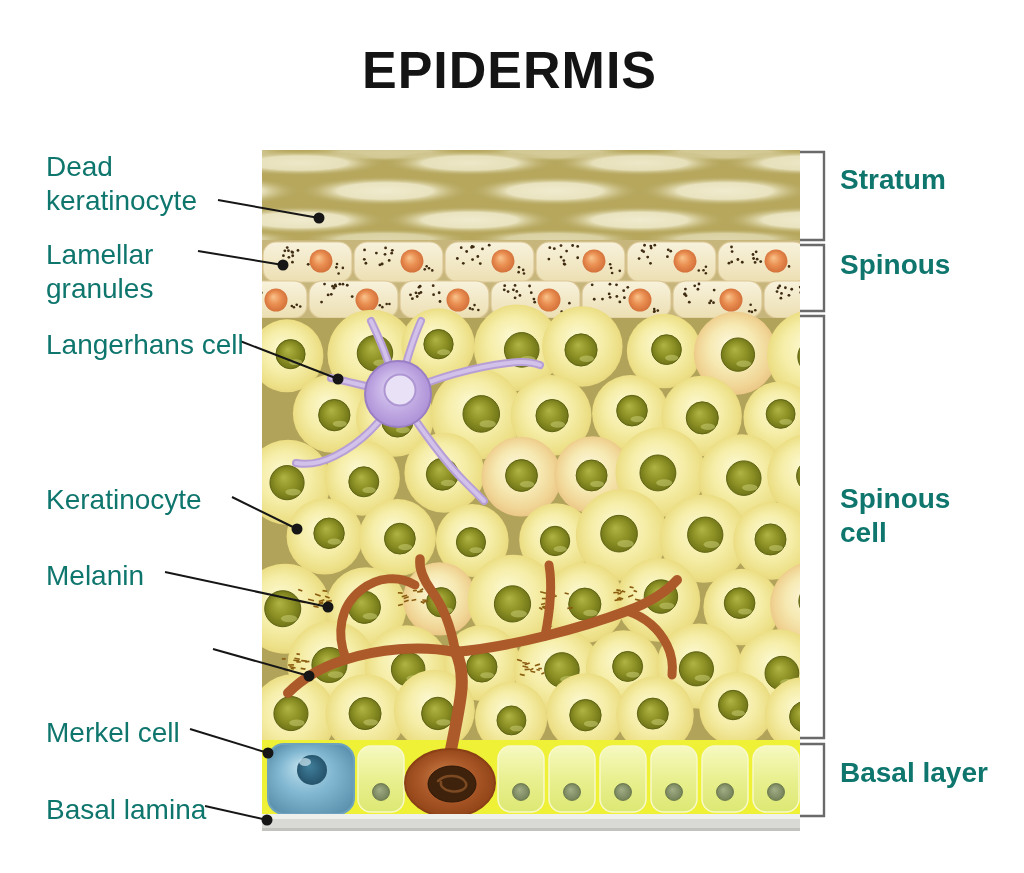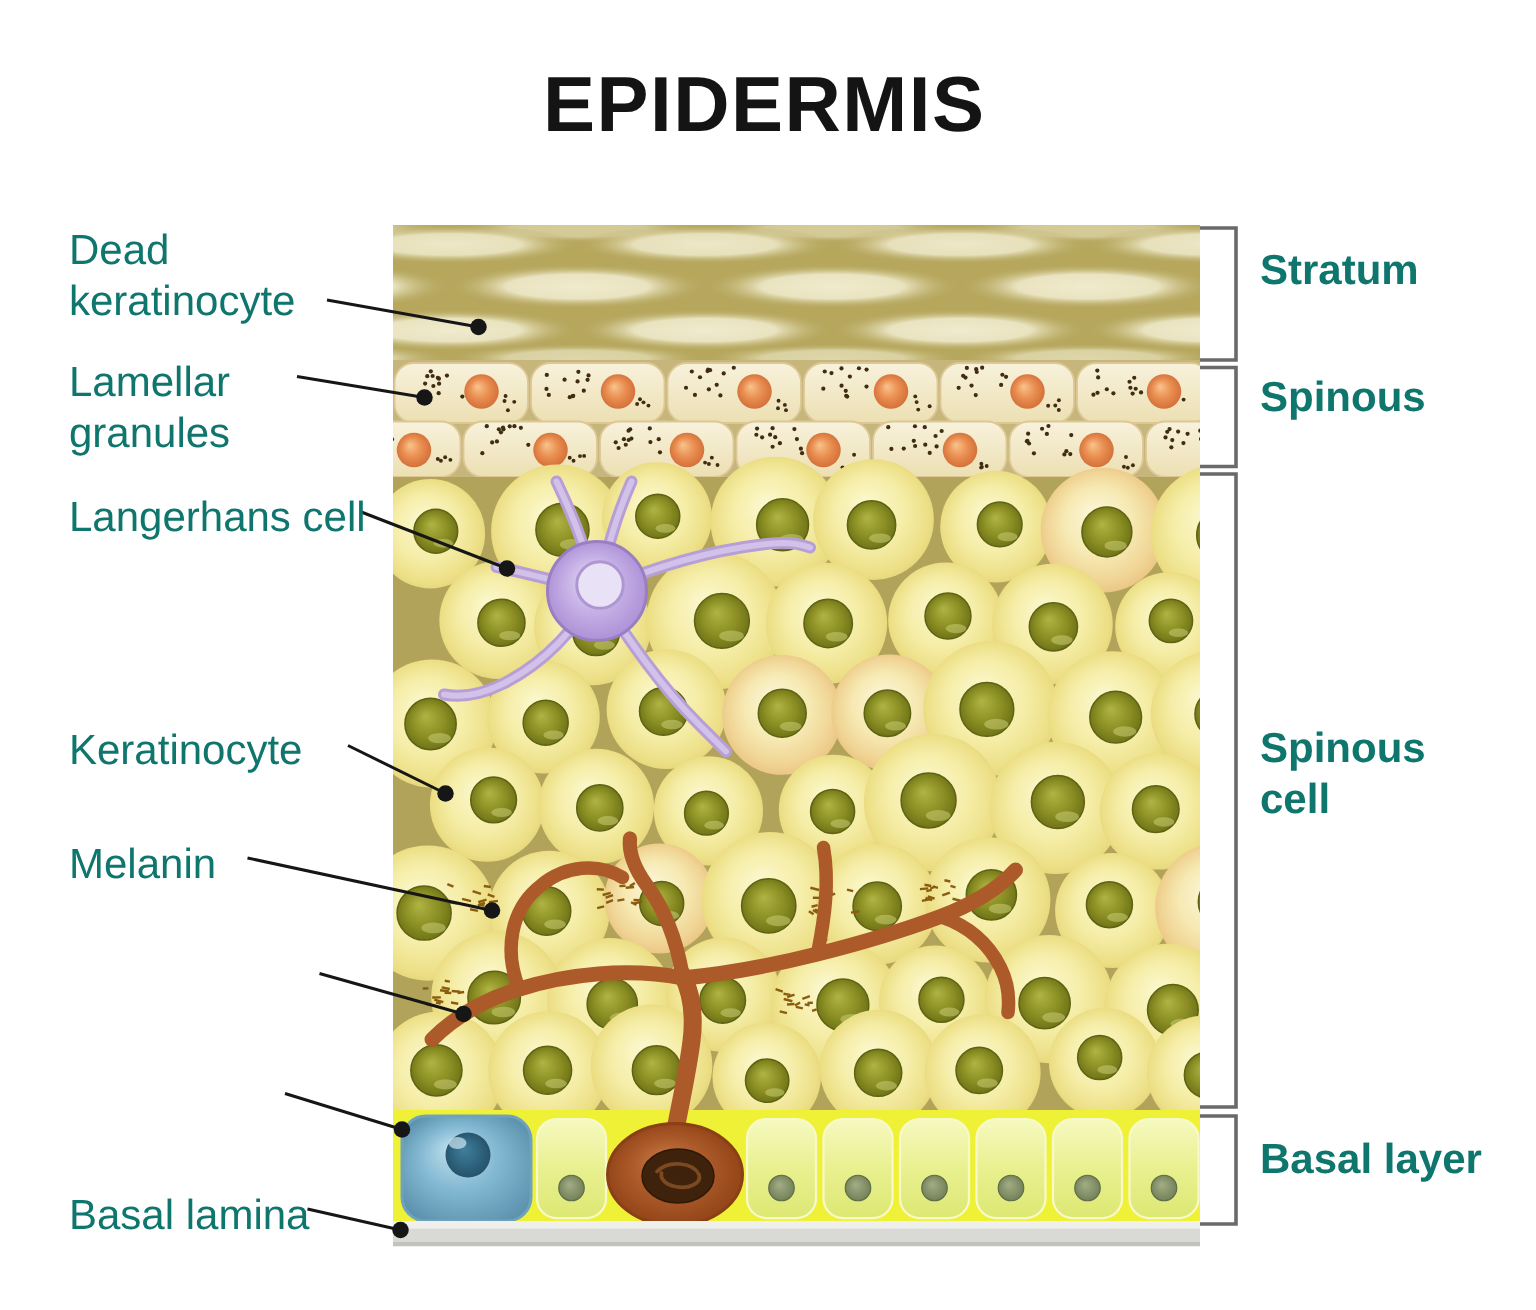--- a/index.html
+++ b/index.html
@@ -686,20 +686,23 @@
   </div>
   <div class="lbl left-lbl" style="top:328px">
     <span>Langerhans cell</span>
   </div>
   <div class="lbl left-lbl" style="top:483px">
     <span>Keratinocyte</span>
   </div>
   <div class="lbl left-lbl" style="top:559px">
     <span>Melanin</span>
   </div>
+  <div class="lbl left-lbl" style="top:716px">
+    <span>Merkel cell</span>
+  </div>
   <div class="lbl left-lbl" style="top:793px">
     <span>Basal lamina</span>
   </div>
 
   <div class="lbl right-lbl" style="top:163px">
     <span>Stratum</span>
   </div>
   <div class="lbl right-lbl" style="top:248px">
     <span>Spinous</span>
   </div>

